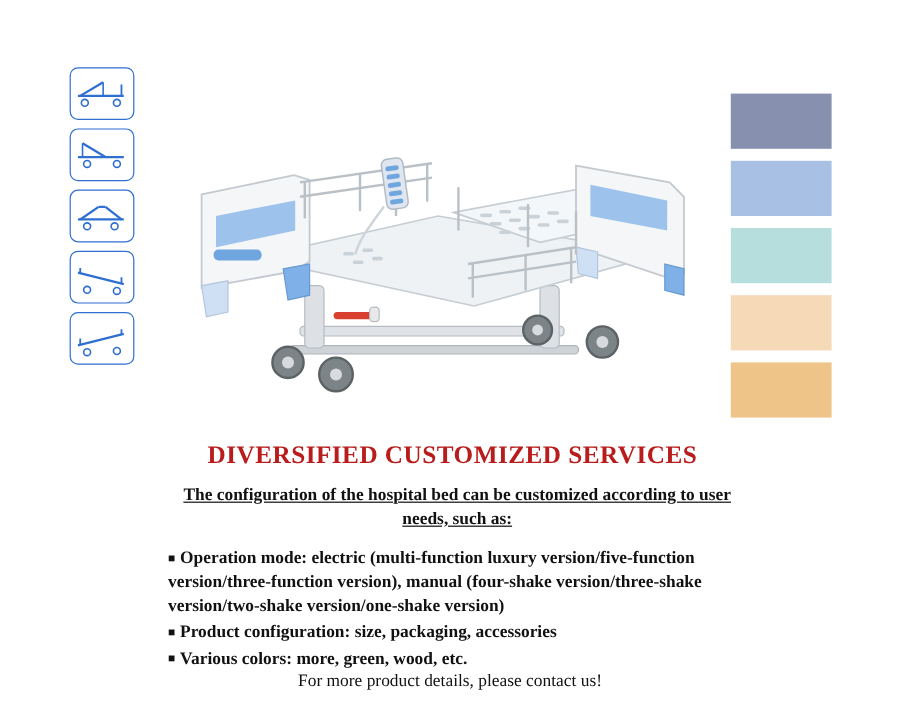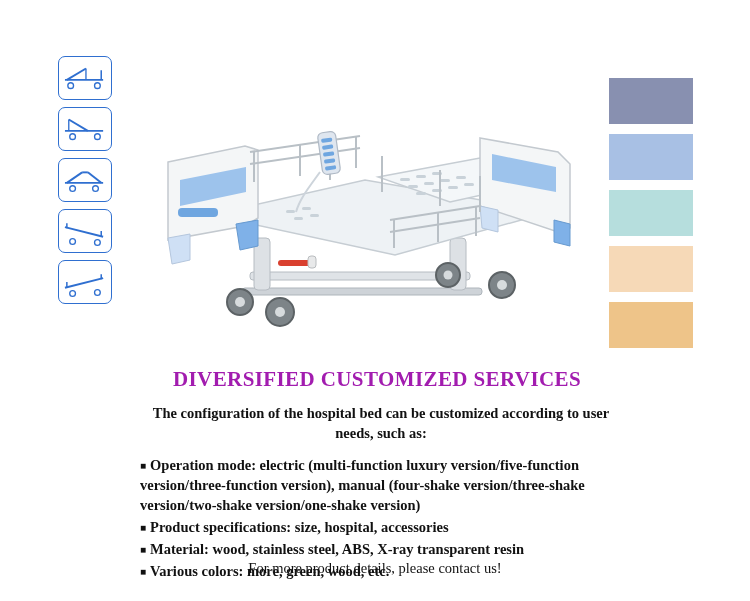--- a/index.html
+++ b/index.html
@@ -69,41 +69,42 @@
     height: 46px;
   }
 
   
   .headline {
     position: absolute;
     left: 4px;
     right: 0;
     top: 367px;
     text-align: center;
-    color: #a21caf;
+    color: #b91c1c;
     font-family: "Liberation Serif", serif;
     font-weight: bold;
     font-size: 21px;
     letter-spacing: 0.4px;
   }
   .body-copy {
     position: absolute;
     left: 140px;
     top: 403px;
     width: 470px;
     color: #111111;
     font-size: 14.5px;
     line-height: 1.38;
     font-family: "Liberation Serif", serif;
     font-weight: bold;
   }
   .intro {
     text-align: center;
     margin: 0 0 12px 12px;
     font-weight: bold;
+    text-decoration: underline;
   }
   .bullet-list {
     margin: 0;
     padding: 0;
     list-style: none;
   }
   .bullet-list li {
     margin: 0 0 2px 0;
     padding: 0;
     text-indent: 0;
@@ -285,24 +286,21 @@
 
 <div class="headline">DIVERSIFIED CUSTOMIZED SERVICES</div>
 
 <div class="body-copy">
   <p class="intro">The configuration of the hospital bed can be customized according to user needs, such as:</p>
   <ul class="bullet-list">
     <li>
       <span class="sq">■</span><span>Operation mode: electric (multi-function luxury version/five-function version/three-function version), manual (four-shake version/three-shake version/two-shake version/one-shake version)</span>
     </li>
     <li>
-      <span class="sq">■</span><span>Product specifications: size, hospital, accessories</span>
-    </li>
-    <li>
-      <span class="sq">■</span><span>Material: wood, stainless steel, ABS, X-ray transparent resin</span>
+      <span class="sq">■</span><span>Product configuration: size, packaging, accessories</span>
     </li>
     <li>
       <span class="sq">■</span><span>Various colors: more, green, wood, etc.</span>
     </li>
   </ul>
 </div>
 
 <div class="footer-note">For more product details, please contact us!</div>
 
 </body></html>

